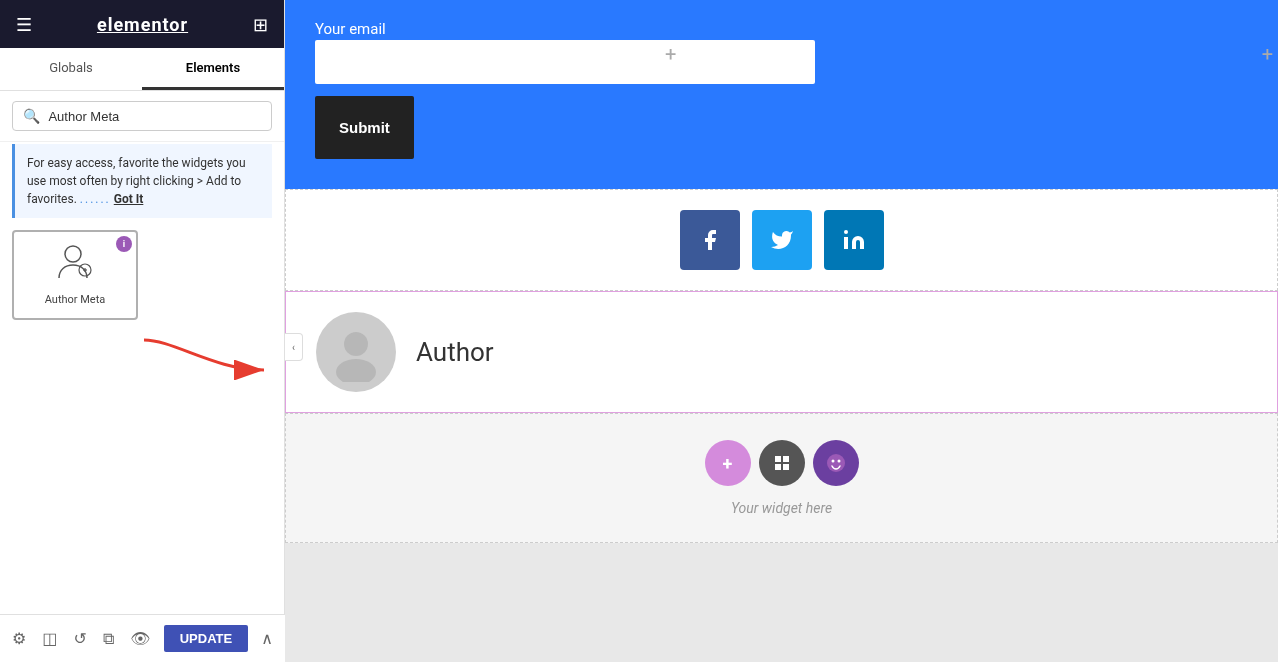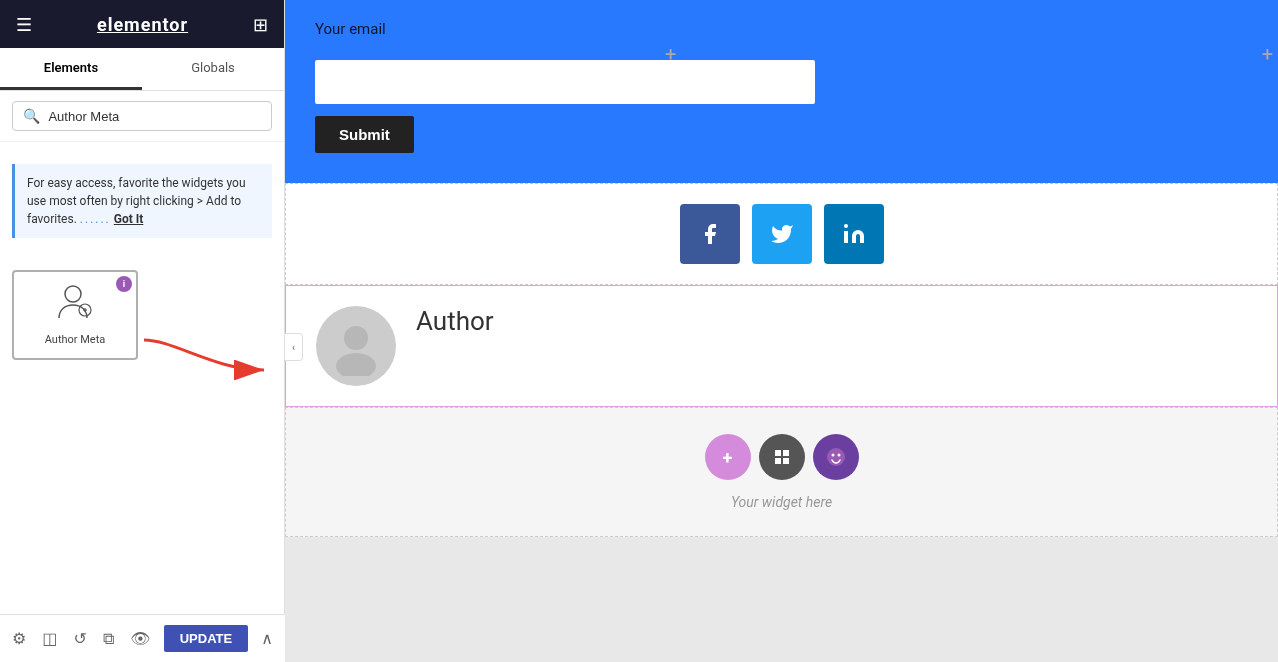--- a/index.html
+++ b/index.html
@@ -69,21 +69,21 @@
     .search-input {
       border: none;
       outline: none;
       font-size: 13px;
       color: #333;
       width: 100%;
       background: transparent;
     }
 
     .info-box {
-      margin: 22px 12px;
+      margin: 2px 12px;
       background: #f0f6ff;
       border-left: 3px solid #4a90e2;
       padding: 10px 12px;
       font-size: 12px;
       color: #333;
       line-height: 1.5;
     }
 
     .info-box .got-it {
       font-weight: bold;
@@ -179,41 +179,41 @@
     }
 
     
     .email-section {
       background: #2979ff;
       padding: 20px 30px 30px;
       margin: 0;
     }
 
     .email-label {
-      color: #0f172a;
+      color: #ffffff;
       font-size: 15px;
-      margin-bottom: 22px;
+      margin-bottom: 2px;
     }
 
     .email-input-field {
       width: 100%;
       max-width: 500px;
       height: 44px;
       border: none;
       border-radius: 2px;
       margin-bottom: 12px;
       display: block;
       background: #fff;
     }
 
     .submit-btn {
       background: #222;
       color: #fff;
       border: none;
-      padding: 10px 24px;
+      padding: 23px 24px;
       font-size: 15px;
       font-weight: 600;
       cursor: pointer;
       border-radius: 2px;
     }
 
     
     .plus-icon-left {
       position: absolute;
       left: 380px;
@@ -255,20 +255,21 @@
     .social-facebook { background: #3b5998; }
     .social-twitter { background: #1da1f2; }
     .social-linkedin { background: #0077b5; }
 
     
     .author-section {
       border: 1.5px solid #e0a0e0;
       background: #fff;
       padding: 20px 30px;
       display: flex;
+      align-items: center;
       gap: 20px;
       margin: 0;
     }
 
     .author-avatar {
       width: 80px;
       height: 80px;
       border-radius: 50%;
       background: #ccc;
       display: flex;
@@ -395,22 +396,22 @@
 
 <div class="left-panel">
 
   <div class="panel-header">
     <span class="hamburger-icon">☰</span>
     <span class="elementor-logo">elementor</span>
     <span class="grid-icon">⊞</span>
   </div>
 
   <div class="panel-tabs">
+    <div class="panel-tab">Globals</div>
     <div class="panel-tab active">Elements</div>
-    <div class="panel-tab">Globals</div>
   </div>
 
   <div class="search-container">
     <div class="search-box">
       <span class="search-icon-el">🔍</span>
       <input class="search-input" type="text" value="Author Meta" placeholder="Author Meta" style="">
     </div>
   </div>
 
   <div class="info-box">

